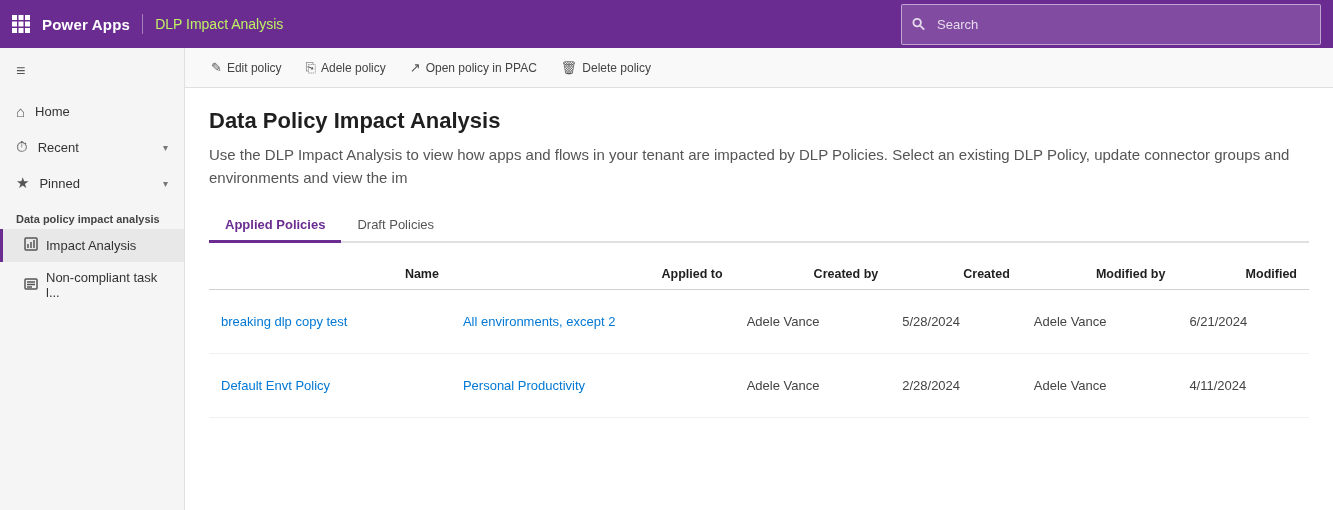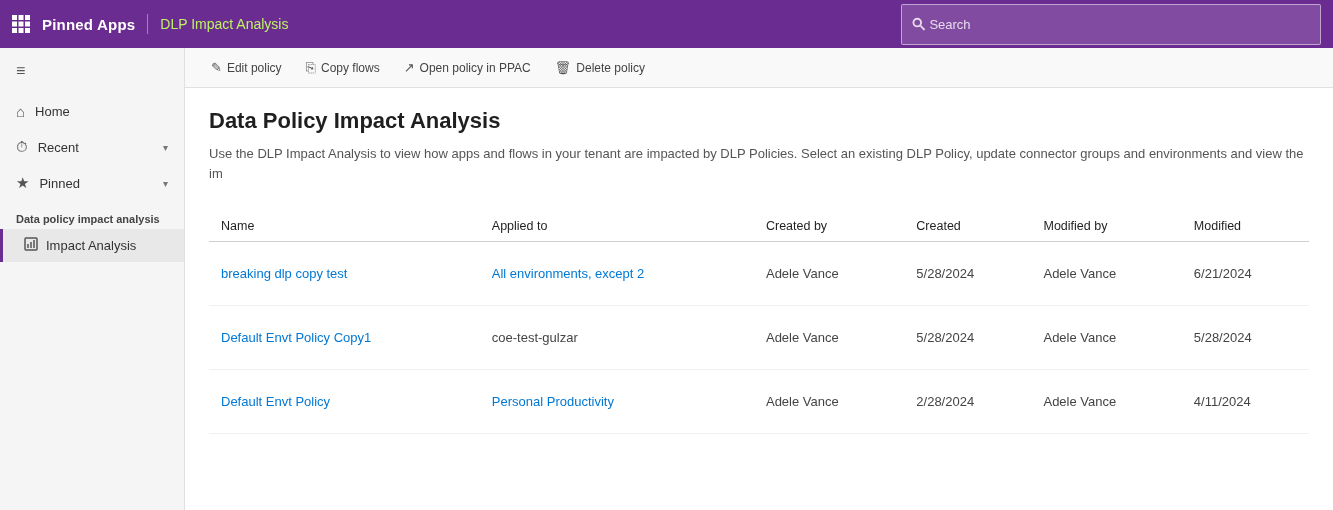--- a/index.html
+++ b/index.html
@@ -39,21 +39,21 @@
       font-weight: 400;
     }
     .topnav-search {
       margin-left: auto;
       display: flex;
       align-items: center;
       background: rgba(255,255,255,0.15);
       border: 1px solid rgba(255,255,255,0.5);
       border-radius: 2px;
       padding: 12px 10px;
-      gap: 4px;
+      gap: 12px;
       width: 420px;
     }
     .topnav-search input {
       background: transparent;
       border: none;
       outline: none;
       color: #fff;
       font-size: 13px;
       width: 100%;
     }
@@ -160,25 +160,25 @@
     }
 
     .page-title {
       font-size: 22px;
       font-weight: 600;
       color: #1f1f1f;
       margin-bottom: 10px;
     }
 
     .page-description {
-      font-size: 13px;
+      font-size: 15px;
       color: #555;
       line-height: 1.5;
       max-width: 1100px;
-      margin-bottom: 28px;
+      margin-bottom: 20px;
     }
 
     
     .tabs {
       display: flex;
       gap: 0;
       border-bottom: 2px solid #e0e0e0;
       margin-bottom: 16px;
     }
     .tab {
@@ -199,23 +199,23 @@
     .table-wrap { width: 100%; }
     table {
       width: 100%;
       border-collapse: collapse;
       font-size: 13px;
     }
     thead tr {
       border-bottom: 1px solid #d0d0d0;
     }
     thead th {
-      text-align: left;
+      text-align: right;
       padding: 8px 12px;
-      font-weight: 400;
+      font-weight: 700;
       color: #1f1f1f;
       font-size: 12.5px;
     }
     tbody tr {
       border-bottom: 1px solid #f0f0f0;
     }
     tbody td {
       padding: 24px 12px;
       vertical-align: middle;
       font-size: 13px;
@@ -237,21 +237,21 @@
         <rect x="6.5" y="0" width="5" height="5"></rect>
         <rect x="13" y="0" width="5" height="5"></rect>
       <rect x="0" y="6.5" width="5" height="5"></rect>
         <rect x="6.5" y="6.5" width="5" height="5"></rect>
         <rect x="13" y="6.5" width="5" height="5"></rect>
       <rect x="0" y="13" width="5" height="5"></rect>
         <rect x="6.5" y="13" width="5" height="5"></rect>
         <rect x="13" y="13" width="5" height="5"></rect>
     </svg>
   </div>
-  <span class="topnav-brand">Pinned Apps</span>
+  <span class="topnav-brand">Power Apps</span>
   <div class="topnav-divider"></div>
   <span class="topnav-title">DLP Impact Analysis</span>
   <div class="topnav-search">
     <svg class="search-icon-svg" width="14" height="14" viewBox="0 0 14 14" fill="none" stroke="rgba(255,255,255,0.8)" stroke-width="2">
       <circle cx="5.5" cy="5.5" r="4"></circle>
       <line x1="9" y1="9" x2="13" y2="13"></line>
     </svg>
     <input type="text" placeholder="Search" style="">
   </div>
 </div>
@@ -282,50 +282,69 @@
       <span class="sub-icon">
         <svg width="14" height="14" viewBox="0 0 14 14" fill="none" stroke="#555" stroke-width="1.5">
           <rect x="1" y="1" width="12" height="12" rx="1"></rect>
           <line x1="4" y1="7" x2="4" y2="11"></line>
           <line x1="7" y1="5" x2="7" y2="11"></line>
           <line x1="10" y1="3" x2="10" y2="11"></line>
         </svg>
       </span>
       <span>Impact Analysis</span>
     </div>
+    <div class="sidebar-sub-item">
+      <span class="sub-icon">
+        <svg width="14" height="14" viewBox="0 0 14 14" fill="none" stroke="#555" stroke-width="1.5">
+          <rect x="1" y="2" width="12" height="10" rx="1"></rect>
+          <line x1="3" y1="5" x2="11" y2="5"></line>
+          <line x1="3" y1="7.5" x2="11" y2="7.5"></line>
+          <line x1="3" y1="10" x2="8" y2="10"></line>
+        </svg>
+      </span>
+      <span>Non-compliant task l...</span>
+    </div>
   </div>
 
   <div class="content-area">
 
     <div class="toolbar">
       <button class="toolbar-btn">
         <span class="btn-icon">✎</span>
         <span>Edit policy</span>
       </button>
       <button class="toolbar-btn">
         <span class="btn-icon">⎘</span>
-        <span>Copy flows</span>
+        <span>Adele policy</span>
       </button>
       <button class="toolbar-btn">
         <span class="btn-icon">↗</span>
         <span>Open policy in PPAC</span>
       </button>
       <button class="toolbar-btn">
         <span class="btn-icon">🗑</span>
         <span>Delete policy</span>
       </button>
     </div>
 
     <div class="page-content">
       <h1 class="page-title">Data Policy Impact Analysis</h1>
       <p class="page-description">
         <span>Use the DLP Impact Analysis to view how apps and flows in your tenant are impacted by DLP Policies. Select an existing DLP Policy, update connector groups and environments and view the im</span>
         <br>
       </p>
 
+      <div class="tabs">
+        <div class="tab active">
+          <span>Applied Policies</span>
+        </div>
+        <div class="tab">
+          <span>Draft Policies</span>
+        </div>
+      </div>
 
       <div class="table-wrap">
         <table>
           <thead>
             <tr>
               <th><span>Name</span></th>
               <th><span>Applied to</span></th>
               <th><span>Created by</span></th>
               <th><span>Created</span></th>
               <th><span>Modified by</span></th>
@@ -335,28 +354,20 @@
           <tbody id="table-body">
           <tr>
                 <td><a href="#" class="link-cell">breaking dlp copy test</a></td>
                 <td><a href="#" class="link-cell">All environments, except 2</a></td>
                 <td>Adele Vance</td>
                 <td>5/28/2024</td>
                 <td>Adele Vance</td>
                 <td>6/21/2024</td>
               </tr>
               <tr>
-                <td><a href="#" class="link-cell">Default Envt Policy Copy1</a></td>
-                <td>coe-test-gulzar</td>
-                <td>Adele Vance</td>
-                <td>5/28/2024</td>
-                <td>Adele Vance</td>
-                <td>5/28/2024</td>
-              </tr>
-              <tr>
                 <td><a href="#" class="link-cell">Default Envt Policy</a></td>
                 <td><a href="#" class="link-cell">Personal Productivity</a></td>
                 <td>Adele Vance</td>
                 <td>2/28/2024</td>
                 <td>Adele Vance</td>
                 <td>4/11/2024</td>
               </tr>
             </tbody>
         </table>
       </div>

